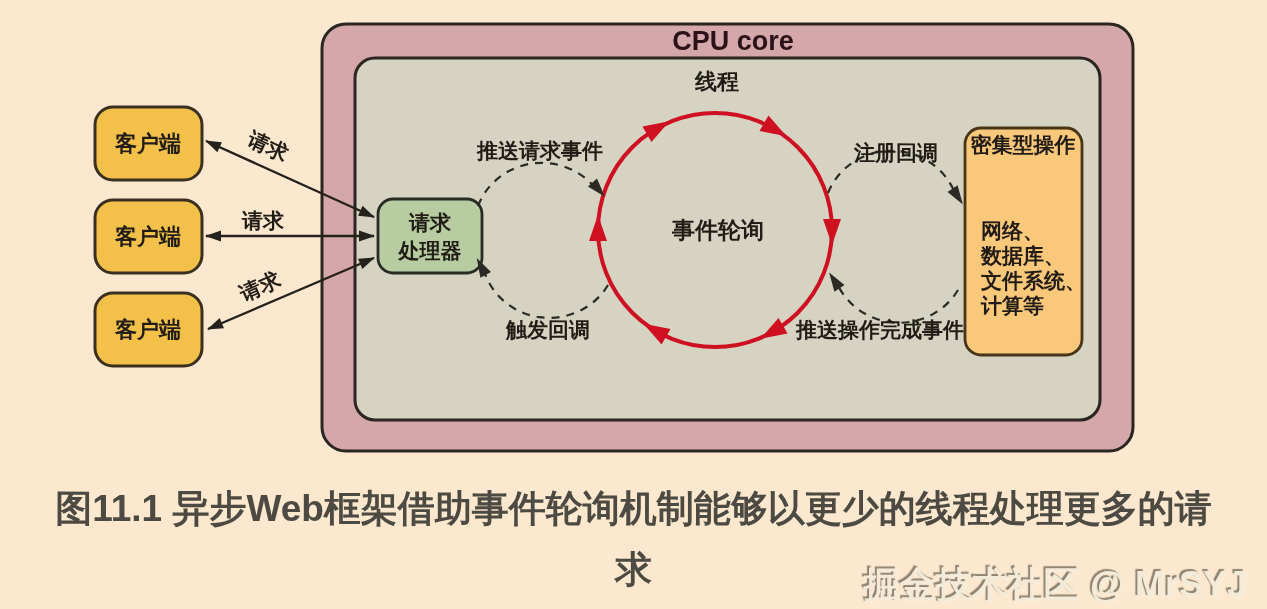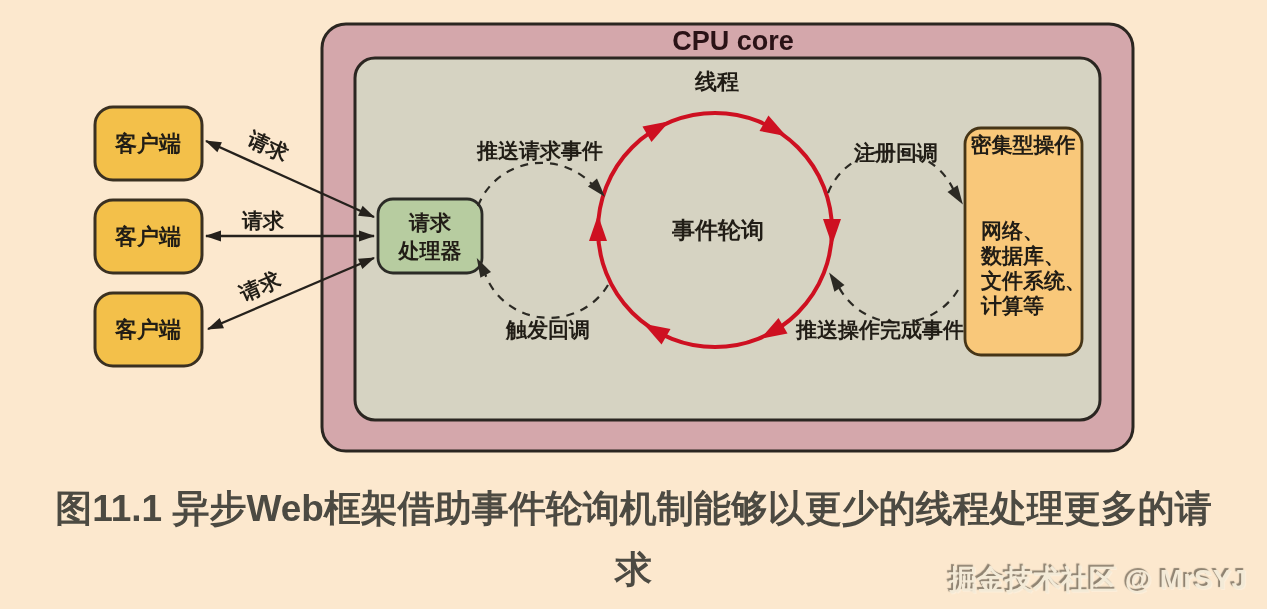--- a/index.html
+++ b/index.html
@@ -34,21 +34,21 @@
     font-family:"Liberation Sans","DejaVu Sans",sans-serif;
     white-space:nowrap;
     margin-top:8px;
   }
   .caption-line1{position:absolute;top:481px;left:0;right:0;}
   .caption-line2{position:absolute;top:542px;left:0;right:0;}
   .watermark{
     position:absolute;
     top:561px;
     right:20px;
-    font-size:28px;
+    font-size:36px;
     font-weight:bold;
     color:#f3ead7;
     text-shadow:-2px -2px 1px rgba(105,96,82,0.75), 1px 1px 1px rgba(255,252,244,0.35);
     font-family:"Liberation Sans","DejaVu Sans",sans-serif;
     white-space:nowrap;
   }
 </style>
 </head>
 <body>
 

